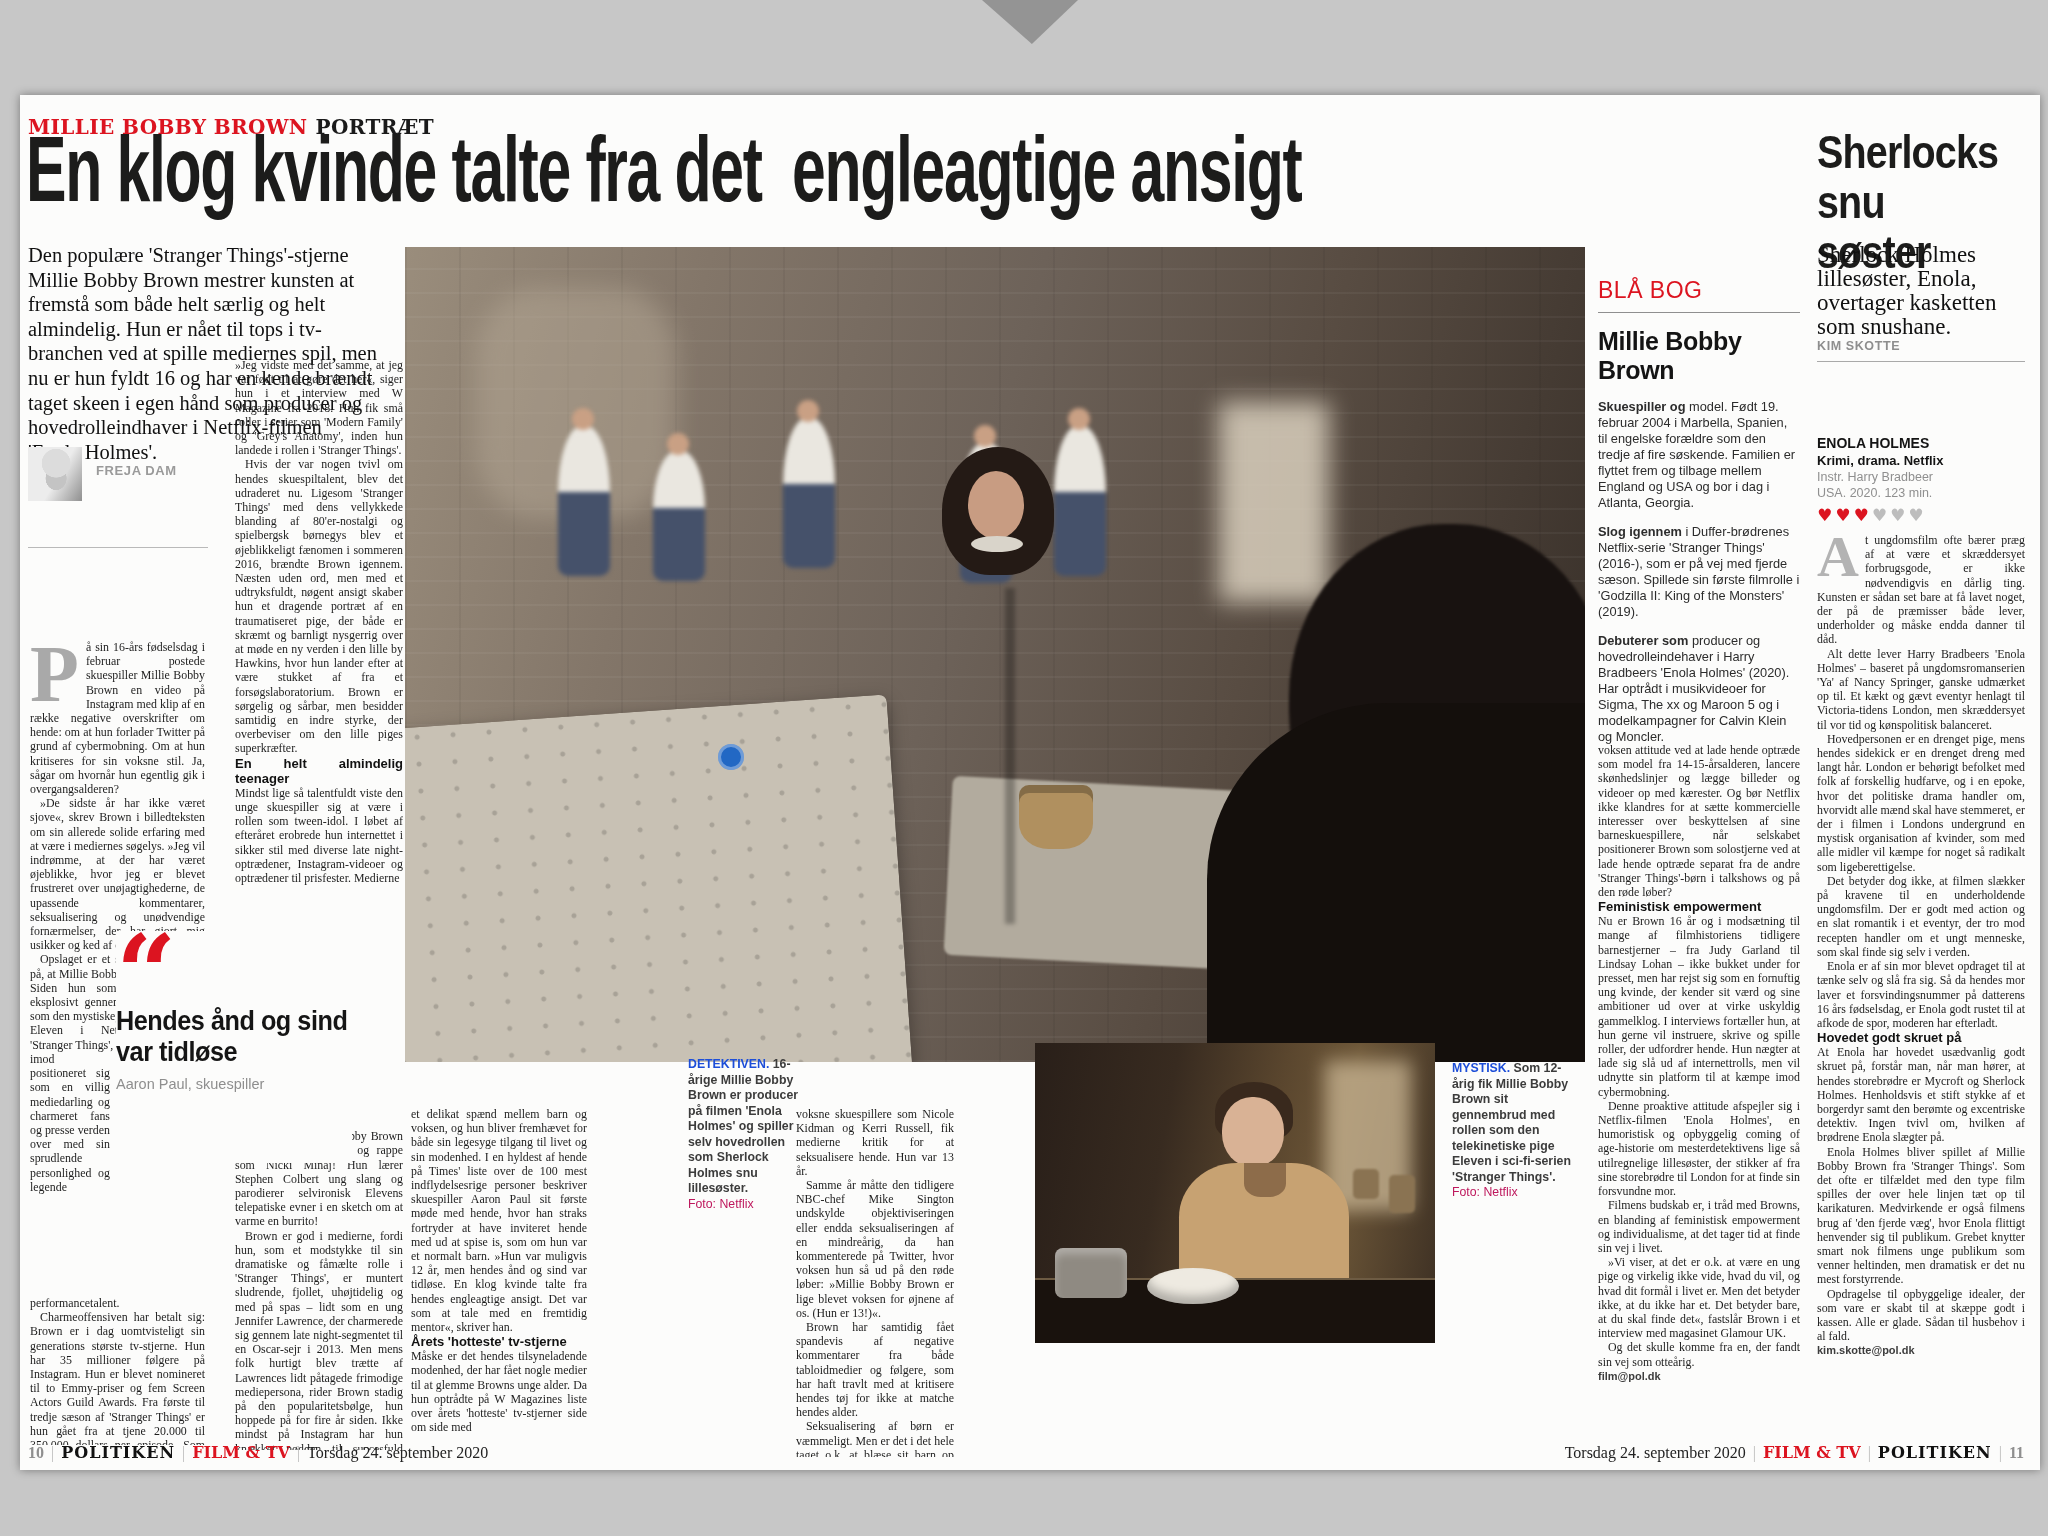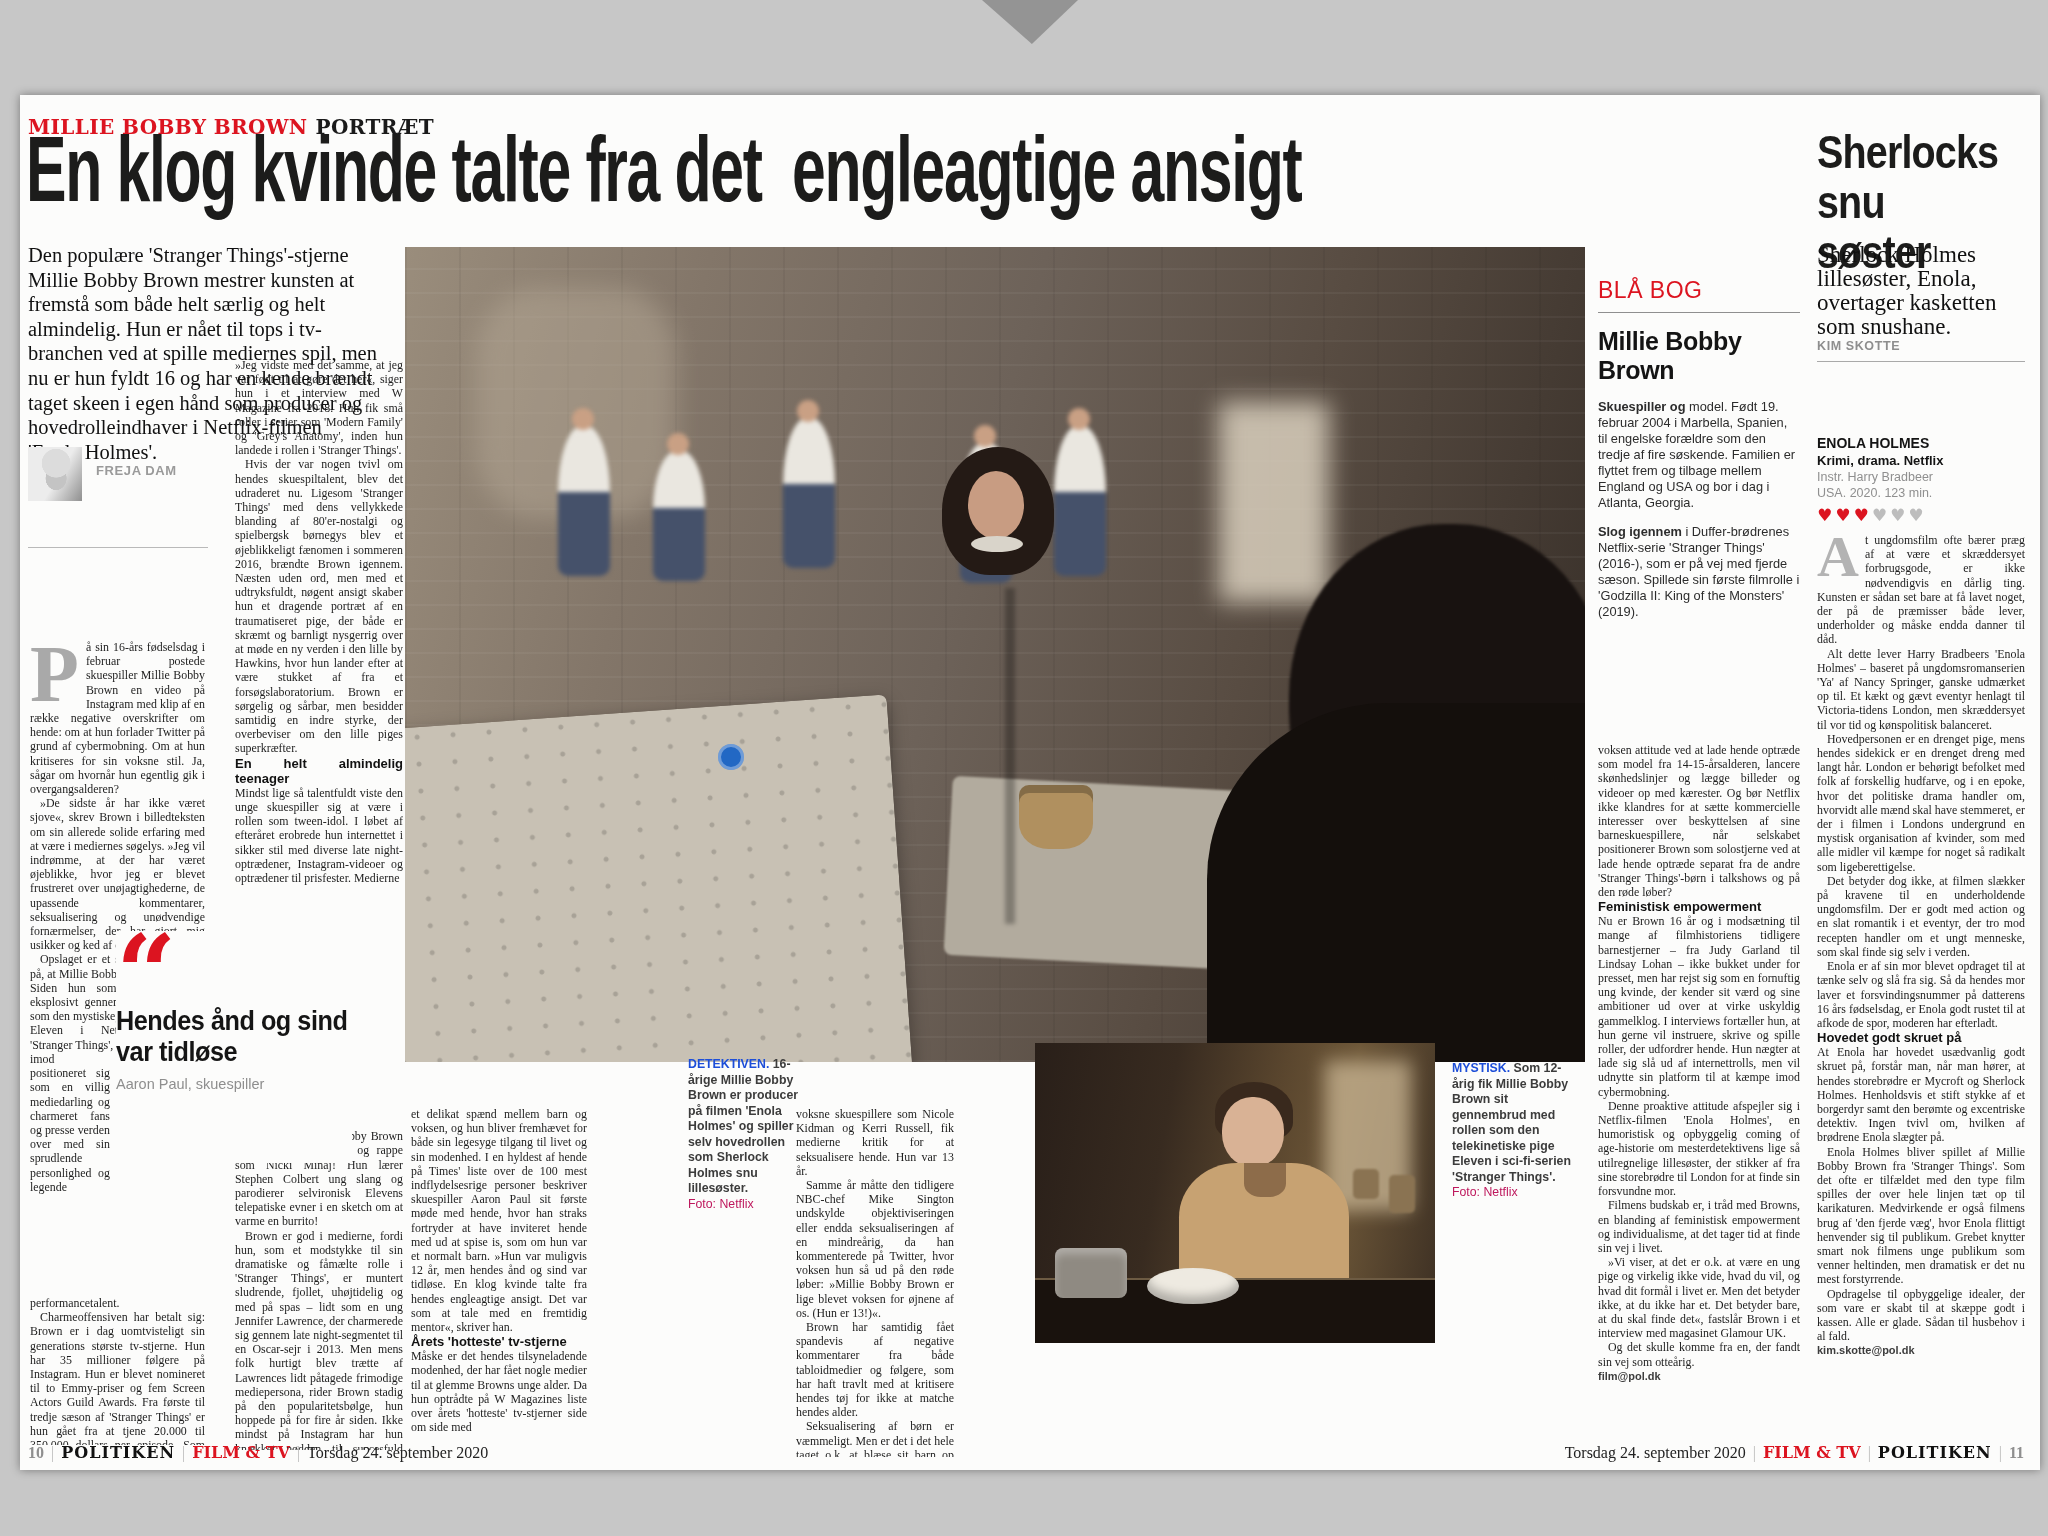--- a/index.html
+++ b/index.html
@@ -280,20 +280,21 @@
     <span>Som 12-årig fik Millie Bobby Brown sit gennembrud med rollen som den telekinetiske pige Eleven i sci-fi-serien 'Stranger Things'.</span>
     <div class="cap-credit">Foto: Netflix</div>
   </div>
 
   <div class="blaabog">
     <div class="bb-label">BLÅ BOG</div>
     <div class="bb-rule"></div>
     <div class="bb-title">Millie Bobby Brown</div>
     <div class="bb-item"><b>Skuespiller og</b> <span>model. Født 19. februar 2004 i Marbella, Spanien, til engelske forældre som den tredje af fire søskende. Familien er flyttet frem og tilbage mellem England og USA og bor i dag i Atlanta, Georgia.</span></div>
     <div class="bb-item"><b>Slog igennem</b> <span>i Duffer-brødrenes Netflix-serie 'Stranger Things' (2016-), som er på vej med fjerde sæson. Spillede sin første filmrolle i 'Godzilla II: King of the Monsters' (2019).</span></div>
+    <div class="bb-item"><b>Debuterer som</b> <span>producer og hovedrolleindehaver i Harry Bradbeers 'Enola Holmes' (2020). Har optrådt i musikvideoer for Sigma, The xx og Maroon 5 og i modelkampagner for Calvin Klein og Moncler.</span></div>
   </div>
 
   <div class="bcol" id="col5">
     <p>voksen attitude ved at lade hende optræde som model fra 14-15-årsalderen, lancere skønhedslinjer og lægge billeder og videoer op med kærester. Og bør Netflix ikke klandres for at sætte kommercielle interesser over beskyttelsen af sine barneskuespillere, når selskabet positionerer Brown som solostjerne ved at lade hende optræde separat fra de andre 'Stranger Things'-børn i talkshows og på den røde løber?</p>
     <p class="subhead">Feministisk empowerment</p>
     <p>Nu er Brown 16 år og i modsætning til mange af filmhistoriens tidligere barnestjerner – fra Judy Garland til Lindsay Lohan – ikke bukket under for presset, men har rejst sig som en fornuftig ung kvinde, der kender sit værd og sine ambitioner ud over at virke uskyldig gammelklog. I interviews fortæller hun, at hun gerne vil instruere, skrive og spille roller, der udfordrer hende. Hun nægter at lade sig slå ud af internettrolls, men vil udnytte sin platform til at kæmpe imod cybermobning.</p>
     <p class="ind">Denne proaktive attitude afspejler sig i Netflix-filmen 'Enola Holmes', en humoristisk og opbyggelig coming of age-historie om mesterdetektivens lige så utilregnelige lillesøster, der stikker af fra sine storebrødre til London for at finde sin forsvundne mor.</p>
     <p class="ind">Filmens budskab er, i tråd med Browns, en blanding af feministisk empowerment og individualisme, at det tager tid at finde sin vej i livet.</p>
     <p class="ind">»Vi viser, at det er o.k. at være en ung pige og virkelig ikke vide, hvad du vil, og hvad dit formål i livet er. Men det betyder ikke, at du ikke har et. Det betyder bare, at du skal finde det«, fastslår Brown i et interview med magasinet Glamour UK.</p>
     <p class="ind">Og det skulle komme fra en, der fandt sin vej som otteårig.</p>

